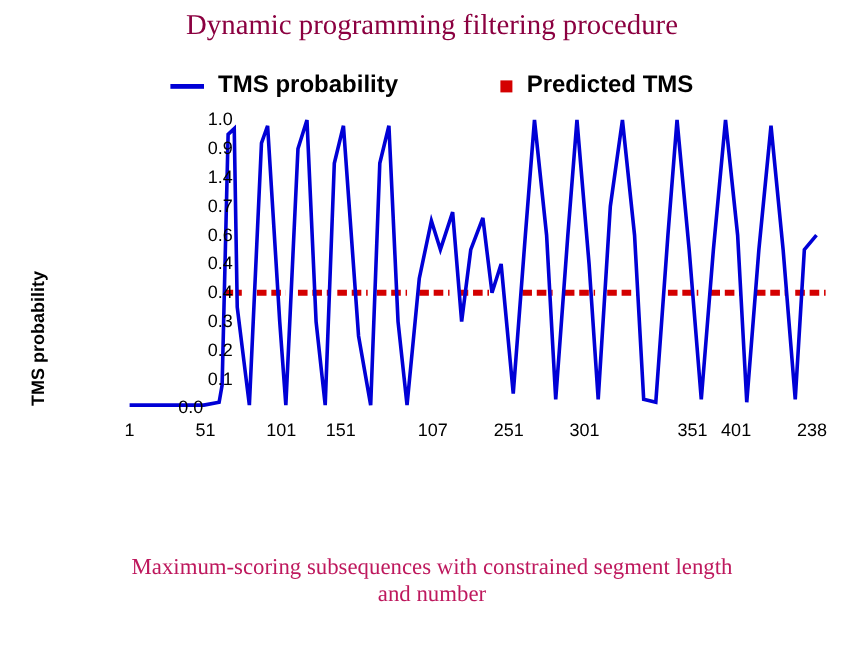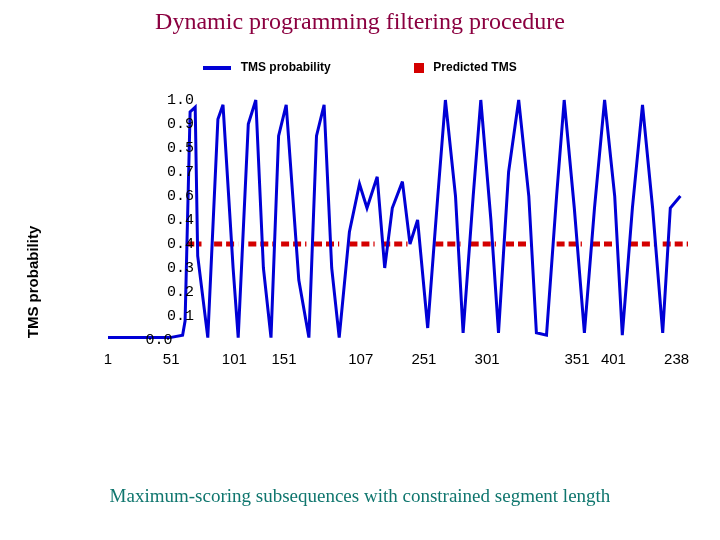--- a/index.html
+++ b/index.html
@@ -25,32 +25,32 @@
     font-size: 24px;
     color: #8b0040;
   }
   .caption {
     position: absolute;
     bottom: 32px;
     left: 0;
     width: 720px;
     text-align: center;
     font-size: 19px;
-    color: #0f766e;
+    color: #be185d;
     line-height: 1.25;
   }
   .legend {
     position: absolute;
     top: 60px;
     left: 0;
     width: 720px;
     text-align: center;
     font-family: Verdana, Geneva, sans-serif;
     font-weight: bold;
-    font-size: 12px;
+    font-size: 20px;
   }
   .legend .swatch-line {
     display: inline-block;
     width: 28px;
     height: 0;
     border-top: 4px solid #0000d6;
     vertical-align: middle;
     margin-right: 6px;
   }
   .legend .swatch-sq {
@@ -102,21 +102,21 @@
     left: 80px;
     top: 8px;
     width: 580px;
     height: 240px;
   }
   .ytick {
     position: absolute;
     right: 506px;
     width: 70px;
     text-align: right;
-    font-family: Liberation Mono, monospace;
+    font-family: Liberation Sans, sans-serif;
     font-size: 15px;
     transform: translateY(-50%);
   }
   .xtick {
     position: absolute;
     top: 258px;
     width: 50px;
     text-align: center;
     font-family: Verdana, Geneva, sans-serif;
     font-size: 15px;
@@ -167,21 +167,21 @@
             <line x1="521.9" x2="547.1" y1="144.0" y2="144.0" stroke="#d40000" stroke-width="5" stroke-dasharray="8 4"></line>
             <line x1="554.7" x2="580.0" y1="144.0" y2="144.0" stroke="#d40000" stroke-width="5" stroke-dasharray="8 4"></line>
           </g>
         <path id="prob-line" fill="none" stroke="#0000d6" stroke-width="3" d="M0.0 237.6 L11.4 237.6 L24.0 237.6 L36.6 237.6 L49.3 237.6 L61.9 237.6 L74.6 235.2 L77.1 220.8 L82.1 12.0 L87.2 7.2 L89.7 156.0 L99.8 237.6 L109.9 19.2 L115.0 4.8 L125.1 168.0 L130.2 237.6 L140.3 24.0 L147.8 0.0 L155.4 168.0 L163.0 237.6 L170.6 36.0 L178.2 4.8 L190.8 180.0 L200.9 237.6 L208.5 36.0 L216.1 4.8 L223.7 168.0 L231.2 237.6 L241.4 132.0 L251.5 84.0 L259.0 108.0 L269.2 76.8 L276.7 168.0 L284.3 108.0 L294.4 81.6 L302.0 144.0 L309.6 120.0 L319.7 228.0 L329.8 96.0 L337.4 0.0 L347.5 96.0 L355.1 232.8 L365.2 96.0 L372.8 0.0 L382.9 120.0 L390.5 232.8 L400.6 72.0 L410.7 0.0 L420.8 96.0 L428.4 232.8 L438.5 235.2 L448.6 96.0 L456.2 0.0 L466.3 108.0 L476.4 232.8 L486.5 108.0 L496.6 0.0 L506.7 96.0 L514.3 235.2 L524.4 108.0 L534.5 4.8 L544.6 108.0 L554.7 232.8 L562.3 108.0 L572.4 96.0 "></path>
       </svg>
     </div>
 
     <div id="yticks-container">
         <div class="ytick" style="top: 8px;">1.0</div>
         <div class="ytick" style="top: 32px;">0.9</div>
-        <div class="ytick" style="top: 56px;">0.5</div>
+        <div class="ytick" style="top: 56px;">1.4</div>
         <div class="ytick" style="top: 80px;">0.7</div>
         <div class="ytick" style="top: 104px; text-align: right;">0.6</div>
         <div class="ytick" style="top: 128px;">0.4</div>
         <div class="ytick" style="top: 152px;">0.4</div>
         <div class="ytick" style="top: 176px;">0.3</div>
         <div class="ytick" style="top: 200px;">0.2</div>
         <div class="ytick" style="top: 224px;">0.1</div>
         <div class="ytick" style="top: 248px; text-align: center;">0.0</div>
       </div>
     <div id="xticks-container">
@@ -194,15 +194,16 @@
         <div class="xtick" style="left: 459.085px;">301</div>
         <div class="xtick" style="left: 549px;">351</div>
         <div class="xtick" style="left: 585.447px;">401</div>
         <div class="xtick" style="left: 648.627px;">238</div>
       </div>
 
   </div>
 
   <div class="caption">
     <span>Maximum-scoring subsequences with constrained segment length</span><br>
+    <span>and number</span>
   </div>
 
 </div>
 
 </body></html>

